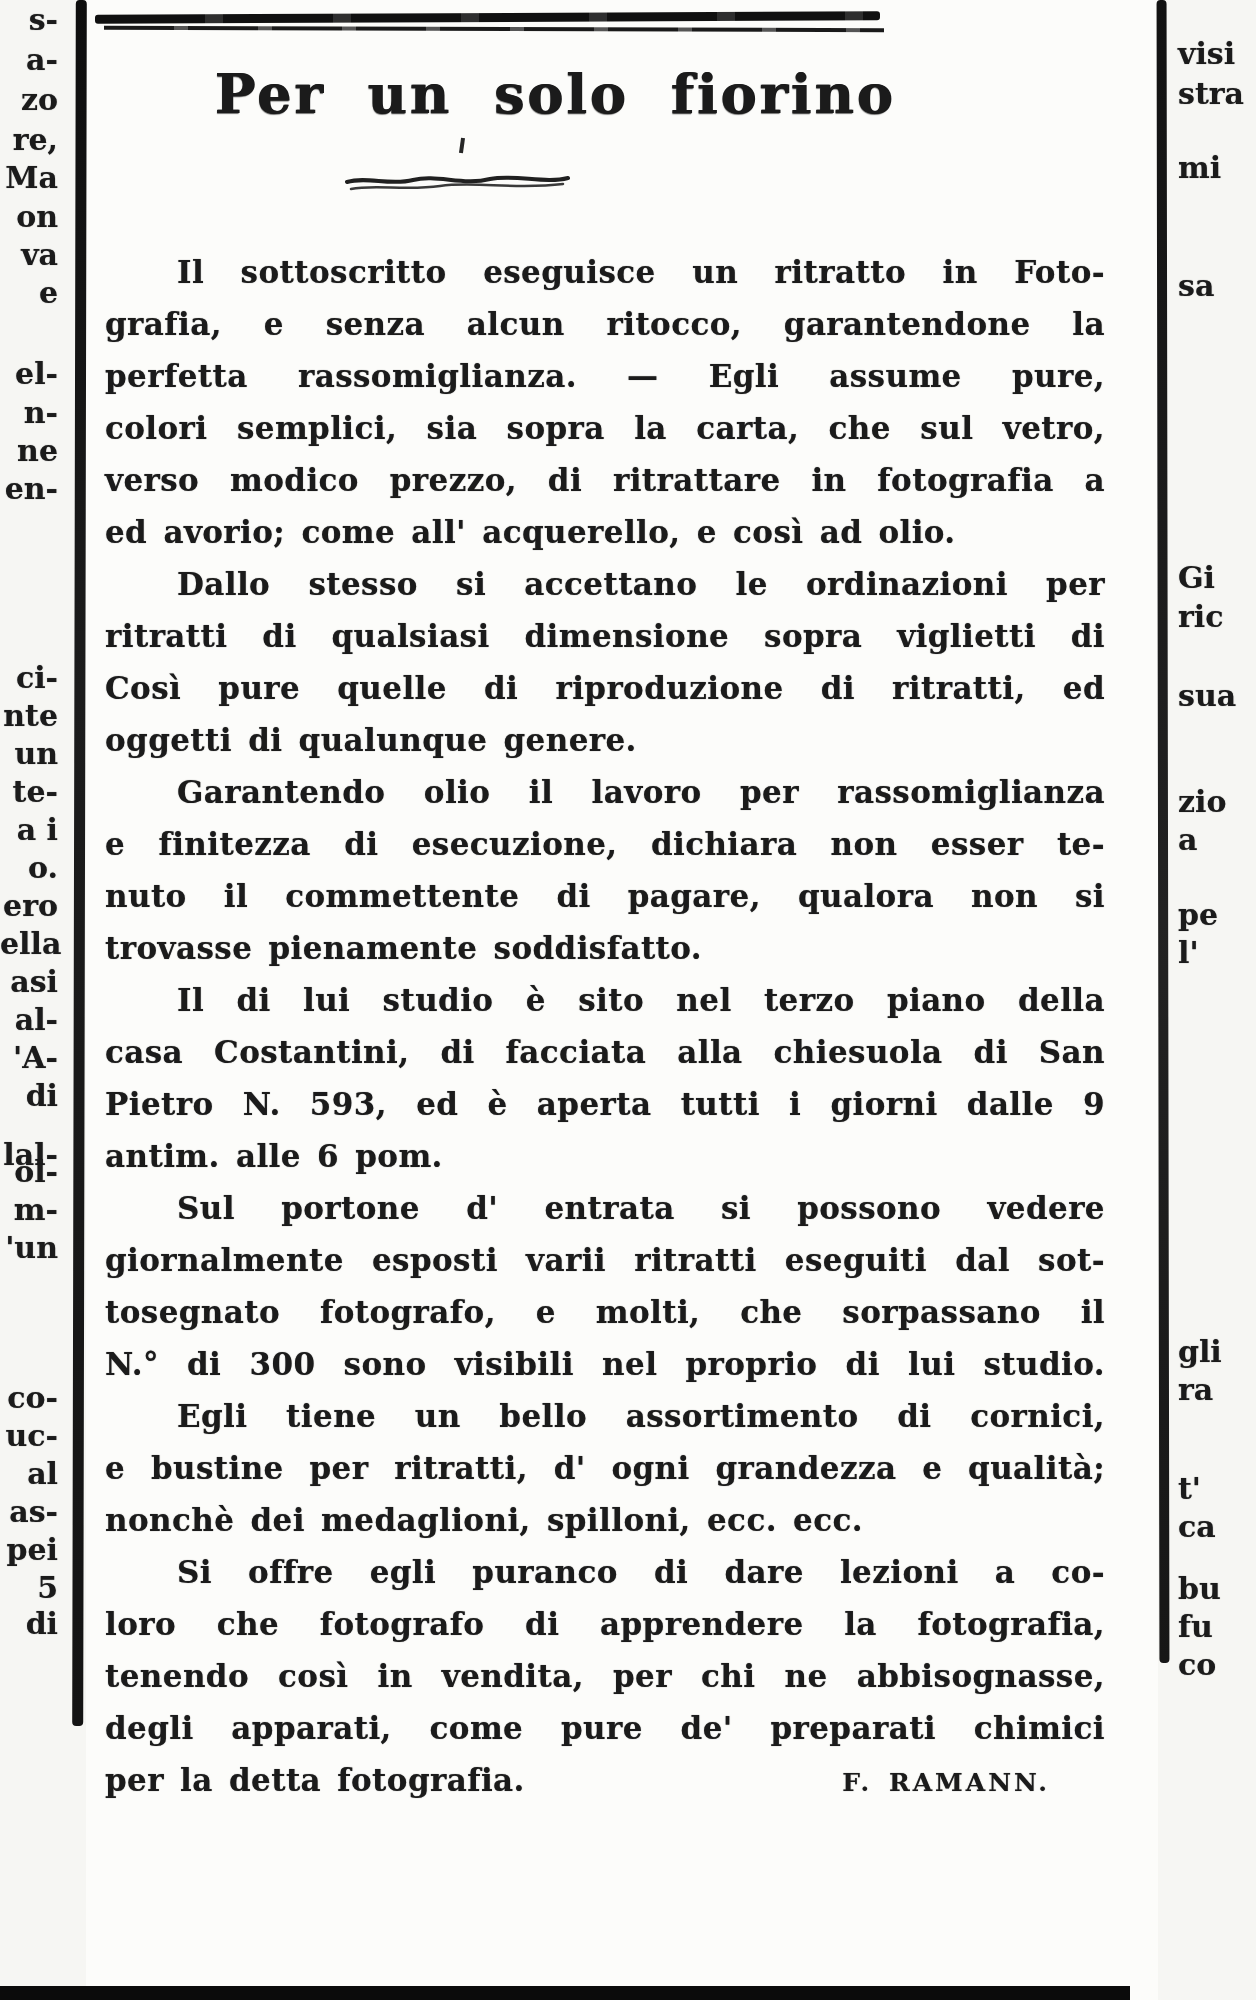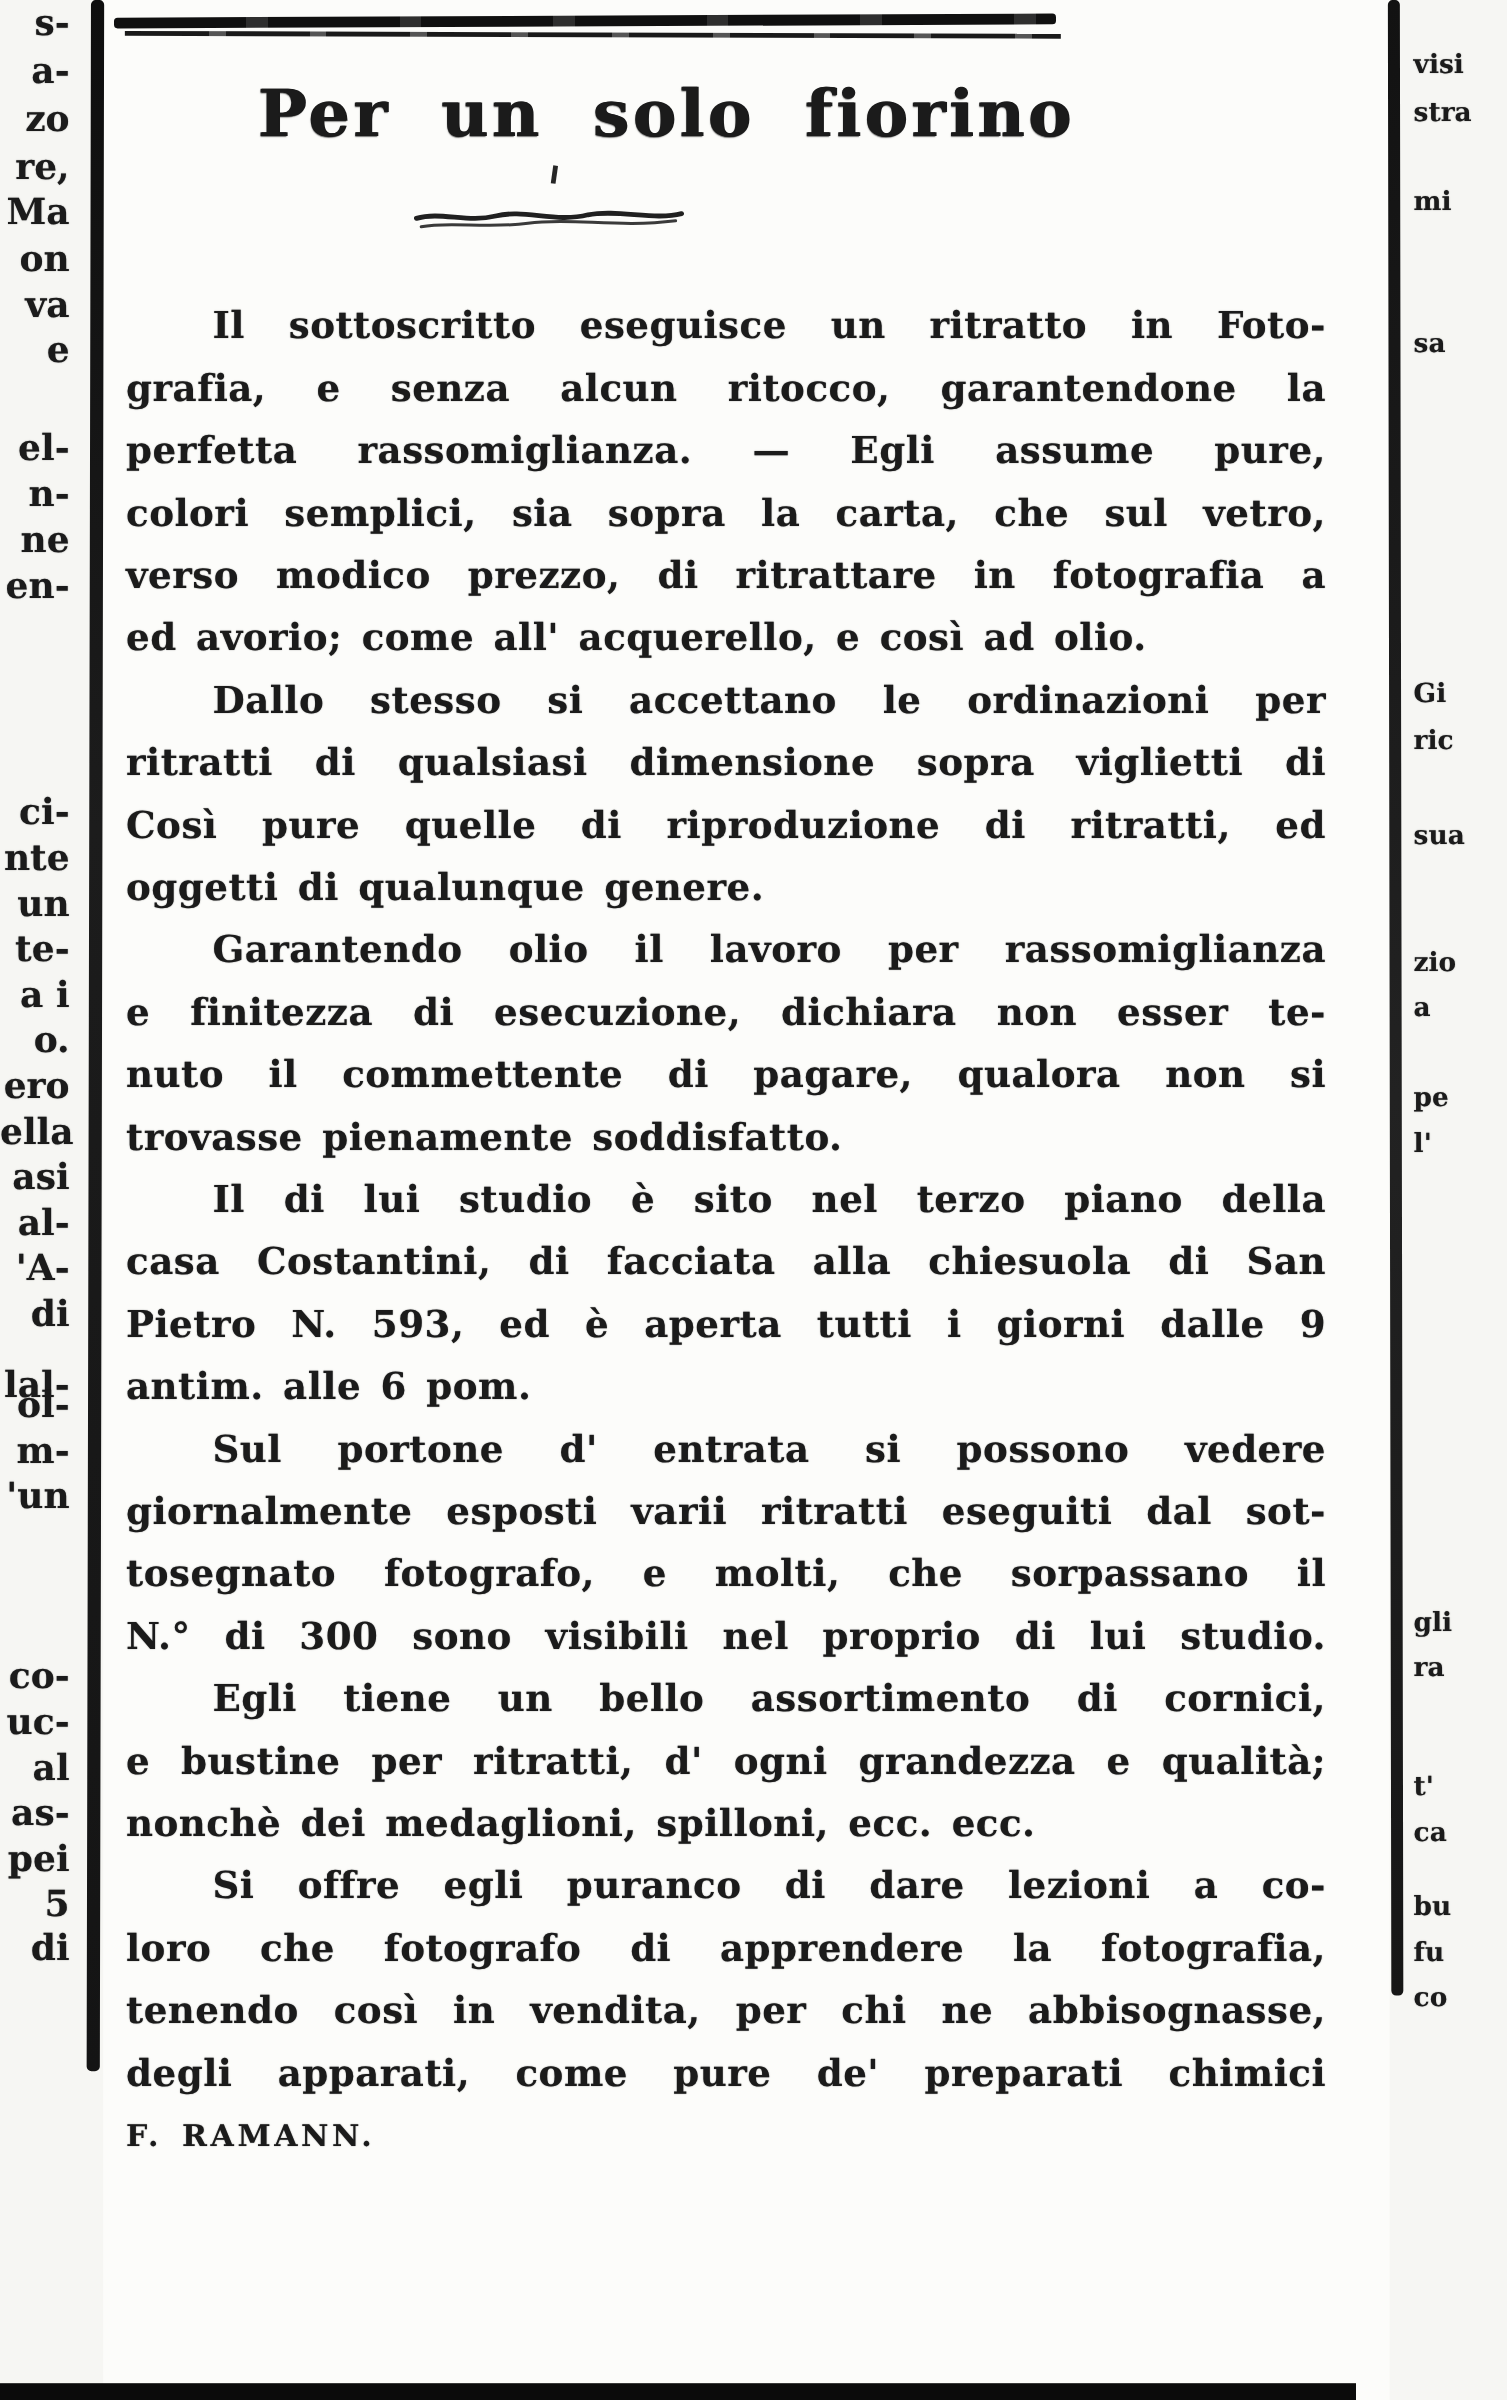--- a/index.html
+++ b/index.html
@@ -60,21 +60,21 @@
   .closing { display:flex; justify-content:space-between; align-items:baseline; }
   .closing .ctext { flex:0 0 auto; }
   .signature { flex:0 0 auto; font-size:25px; letter-spacing:3px;
     margin-right:55px; font-weight:700; }
 
   
   .lfrag { position:absolute; left:0; width:58px; text-align:right;
     font-size:30px; font-weight:700; line-height:36px;
     text-shadow:0 0 1px rgba(10,10,10,.5); }
   .rfrag { position:absolute; left:1178px; white-space:nowrap;
-    font-size:22px; font-weight:700; line-height:36px;
+    font-size:30px; font-weight:700; line-height:36px;
     text-shadow:0 0 1px rgba(10,10,10,.5); }
 </style>
 </head>
 <body>
 
 <div class="page">
 
   <div class="main-bg"></div>
 
   <div class="left-rule"></div>
@@ -180,18 +180,19 @@
           <div class="bline">N.° di 300 sono visibili nel proprio di lui studio.</div>
           <div class="bline ind">Egli tiene un bello assortimento di cornici,</div>
           <div class="bline">e bustine per ritratti, d' ogni grandezza e qualità;</div>
           <div class="bline noj">nonchè dei medaglioni, spilloni, ecc. ecc.</div>
           <div class="bline ind">Si offre egli puranco di dare lezioni a co-</div>
           <div class="bline">loro che fotografo di apprendere la fotografia,</div>
           <div class="bline">tenendo così in vendita, per chi ne abbisognasse,</div>
           <div class="bline">degli apparati, come pure de' preparati chimici</div>
         </div>
       <div class="bline noj closing">
+        <span class="ctext">per la detta fotografia.</span>
         <span class="signature">F. RAMANN.</span>
       </div>
     </div>
 
   </div>
 </div>
 
 </body></html>

